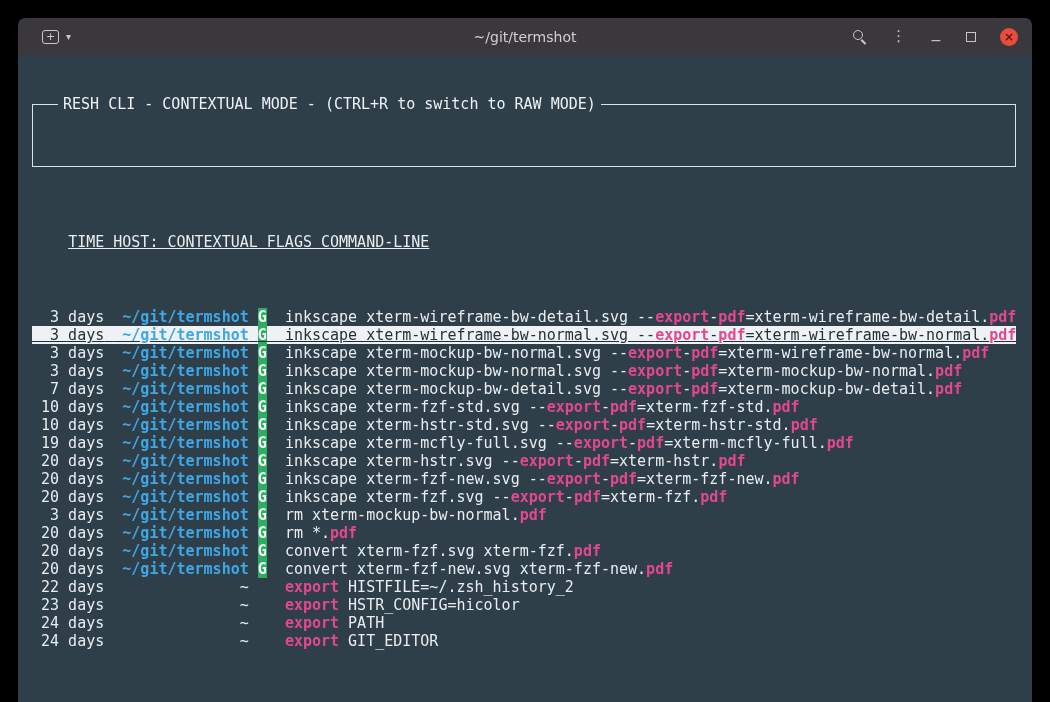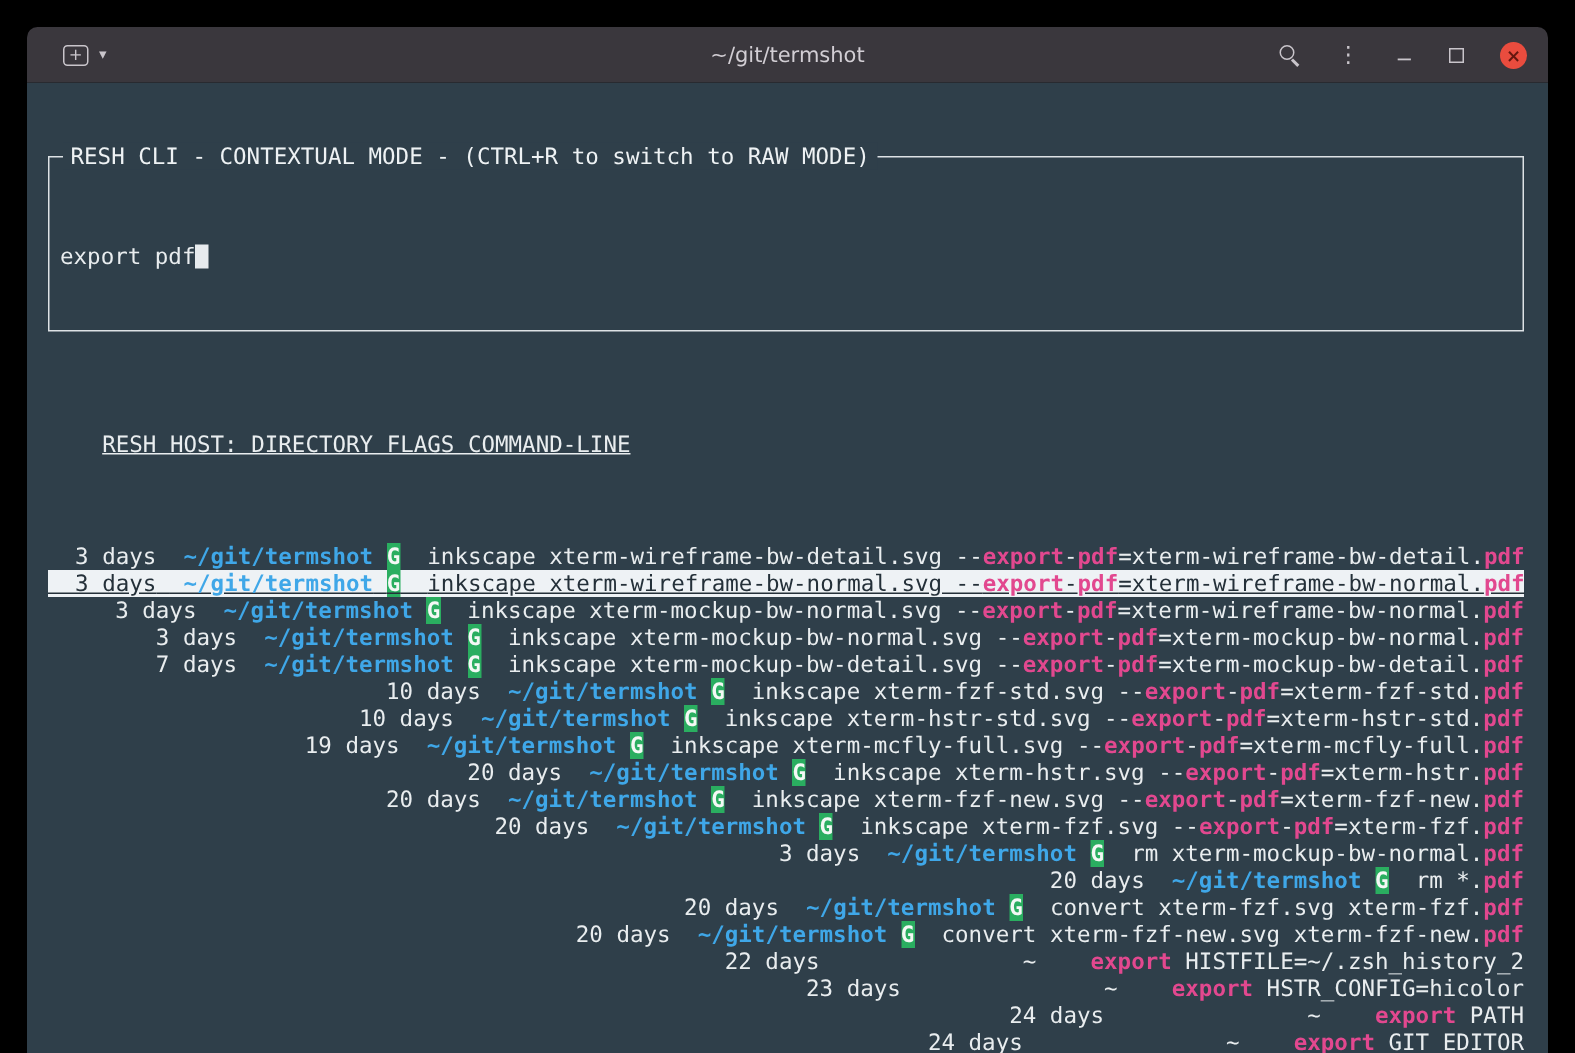--- a/index.html
+++ b/index.html
@@ -66,36 +66,36 @@
     overflow:hidden;
   }
   .searchbox {
     position:relative;
     margin-top:7px;
     border:1px solid #dde2e5;
     padding:3px 7px 4px 7px;
   }
   .boxtitle {
     position:absolute;
-    top:-10px; left:9px;
+    top:-10px; left:25px;
     background:#2f3f4a;
     padding:0 5px;
     color:#eef2f4;
     text-align:center;
   }
   .cursor {
     display:inline-block;
     width:9px; height:16px;
     background:#e7ebee;
     vertical-align:-3px;
   }
   .header-line { margin-top:12px; }
   .u { text-decoration:underline; }
   .rows { margin-top:3px; }
-  .row { height:18px;text-align:right; }
+  .row { height:18px; }
   .row.sel { background:#eef2f5; color:#243039;text-decoration:underline; }
   .h.blue { color:#3fa7e8; font-weight:bold; }
   .h.plain{ color:#e9edef; }
   .flag { background:#2aae60; color:#f4f8f5; font-weight:bold; }
   .m { color:#e2488f; font-weight:bold; }
 </style>
 </head>
 <body>
 
 <div class="window">
@@ -110,24 +110,23 @@
       <span class="i-kebab">⋮</span>
       <span class="i-min">−</span>
       <span class="i-restore"></span>
       <span class="btn-close">×</span>
     </div>
   </div>
 
   <div class="terminal">
     <div class="searchbox">
       <span class="boxtitle">RESH CLI - CONTEXTUAL MODE - (CTRL+R to switch to RAW MODE)</span>
-      <div><span>export pdf</span><span class="cursor"></span></div>
     </div>
 
-    <div class="header-line">    <span class="u">RESH HOST: DIRECTORY FLAGS COMMAND-LINE</span></div>
+    <div class="header-line">    <span class="u">TIME HOST: CONTEXTUAL FLAGS COMMAND-LINE</span></div>
 
     <div class="rows"><div class="row"><span class="t">  3 days</span> <span class="h blue"> ~/git/termshot</span> <span class="flag">G</span>  <span class="c">inkscape xterm-wireframe-bw-detail.svg --<span class="m">export</span>-<span class="m">pdf</span>=xterm-wireframe-bw-detail.<span class="m">pdf</span></span></div><div class="row sel"><span class="t">  3 days</span> <span class="h blue"> ~/git/termshot</span> <span class="flag">G</span>  <span class="c">inkscape xterm-wireframe-bw-normal.svg --<span class="m">export</span>-<span class="m">pdf</span>=xterm-wireframe-bw-normal.<span class="m">pdf</span></span></div><div class="row"><span class="t">  3 days</span> <span class="h blue"> ~/git/termshot</span> <span class="flag">G</span>  <span class="c">inkscape xterm-mockup-bw-normal.svg --<span class="m">export</span>-<span class="m">pdf</span>=xterm-wireframe-bw-normal.<span class="m">pdf</span></span></div><div class="row"><span class="t">  3 days</span> <span class="h blue"> ~/git/termshot</span> <span class="flag">G</span>  <span class="c">inkscape xterm-mockup-bw-normal.svg --<span class="m">export</span>-<span class="m">pdf</span>=xterm-mockup-bw-normal.<span class="m">pdf</span></span></div><div class="row"><span class="t">  7 days</span> <span class="h blue"> ~/git/termshot</span> <span class="flag">G</span>  <span class="c">inkscape xterm-mockup-bw-detail.svg --<span class="m">export</span>-<span class="m">pdf</span>=xterm-mockup-bw-detail.<span class="m">pdf</span></span></div><div class="row"><span class="t"> 10 days</span> <span class="h blue"> ~/git/termshot</span> <span class="flag">G</span>  <span class="c">inkscape xterm-fzf-std.svg --<span class="m">export</span>-<span class="m">pdf</span>=xterm-fzf-std.<span class="m">pdf</span></span></div><div class="row"><span class="t"> 10 days</span> <span class="h blue"> ~/git/termshot</span> <span class="flag">G</span>  <span class="c">inkscape xterm-hstr-std.svg --<span class="m">export</span>-<span class="m">pdf</span>=xterm-hstr-std.<span class="m">pdf</span></span></div><div class="row"><span class="t"> 19 days</span> <span class="h blue"> ~/git/termshot</span> <span class="flag">G</span>  <span class="c">inkscape xterm-mcfly-full.svg --<span class="m">export</span>-<span class="m">pdf</span>=xterm-mcfly-full.<span class="m">pdf</span></span></div><div class="row"><span class="t"> 20 days</span> <span class="h blue"> ~/git/termshot</span> <span class="flag">G</span>  <span class="c">inkscape xterm-hstr.svg --<span class="m">export</span>-<span class="m">pdf</span>=xterm-hstr.<span class="m">pdf</span></span></div><div class="row"><span class="t"> 20 days</span> <span class="h blue"> ~/git/termshot</span> <span class="flag">G</span>  <span class="c">inkscape xterm-fzf-new.svg --<span class="m">export</span>-<span class="m">pdf</span>=xterm-fzf-new.<span class="m">pdf</span></span></div><div class="row"><span class="t"> 20 days</span> <span class="h blue"> ~/git/termshot</span> <span class="flag">G</span>  <span class="c">inkscape xterm-fzf.svg --<span class="m">export</span>-<span class="m">pdf</span>=xterm-fzf.<span class="m">pdf</span></span></div><div class="row"><span class="t">  3 days</span> <span class="h blue"> ~/git/termshot</span> <span class="flag">G</span>  <span class="c">rm xterm-mockup-bw-normal.<span class="m">pdf</span></span></div><div class="row"><span class="t"> 20 days</span> <span class="h blue"> ~/git/termshot</span> <span class="flag">G</span>  <span class="c">rm *.<span class="m">pdf</span></span></div><div class="row"><span class="t"> 20 days</span> <span class="h blue"> ~/git/termshot</span> <span class="flag">G</span>  <span class="c">convert xterm-fzf.svg xterm-fzf.<span class="m">pdf</span></span></div><div class="row"><span class="t"> 20 days</span> <span class="h blue"> ~/git/termshot</span> <span class="flag">G</span>  <span class="c">convert xterm-fzf-new.svg xterm-fzf-new.<span class="m">pdf</span></span></div><div class="row"><span class="t"> 22 days</span> <span class="h plain">              ~</span>    <span class="c"><span class="m">export</span> HISTFILE=~/.zsh_history_2</span></div><div class="row"><span class="t"> 23 days</span> <span class="h plain">              ~</span>    <span class="c"><span class="m">export</span> HSTR_CONFIG=hicolor</span></div><div class="row"><span class="t"> 24 days</span> <span class="h plain">              ~</span>    <span class="c"><span class="m">export</span> PATH</span></div><div class="row"><span class="t"> 24 days</span> <span class="h plain">              ~</span>    <span class="c"><span class="m">export</span> GIT_EDITOR</span></div></div>
 
     
 
     
   </div>
 </div>
 
 </body></html>

